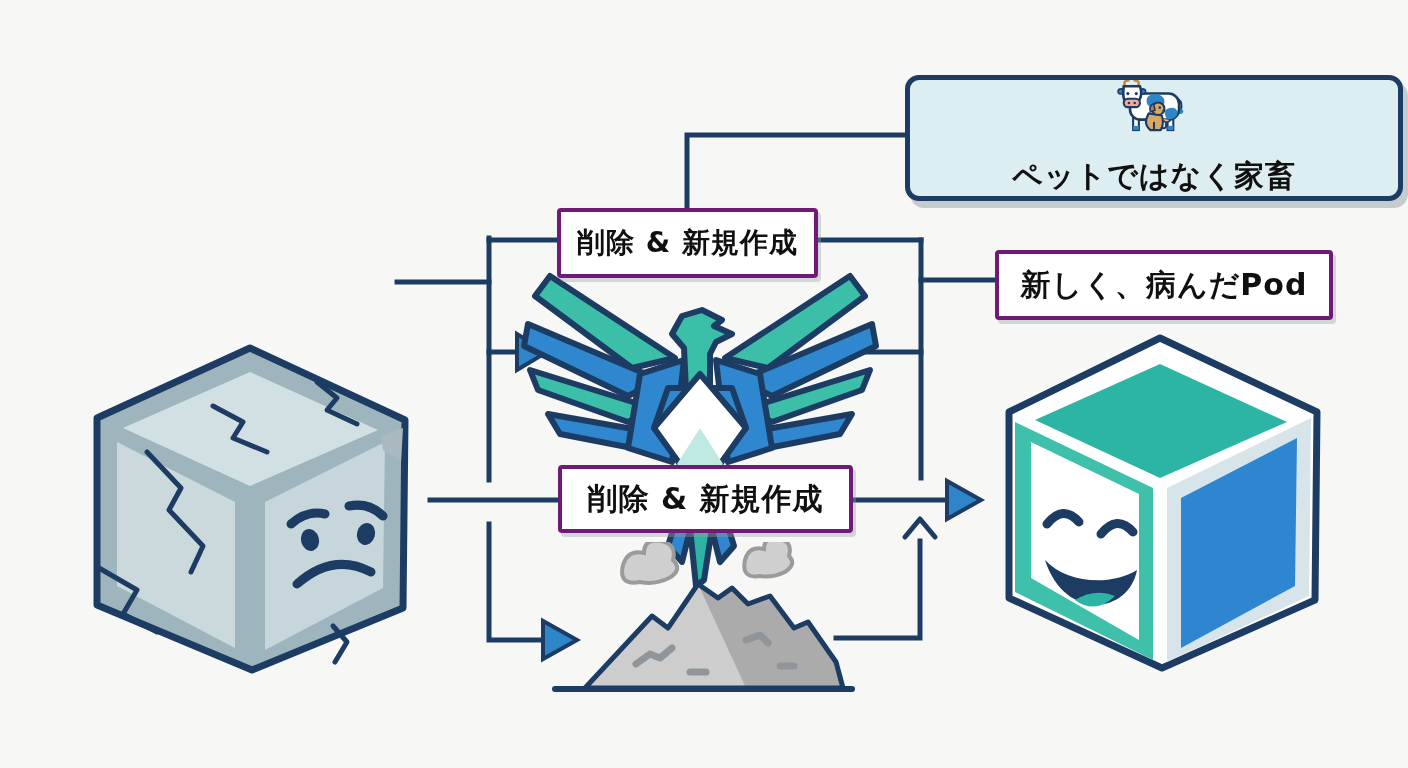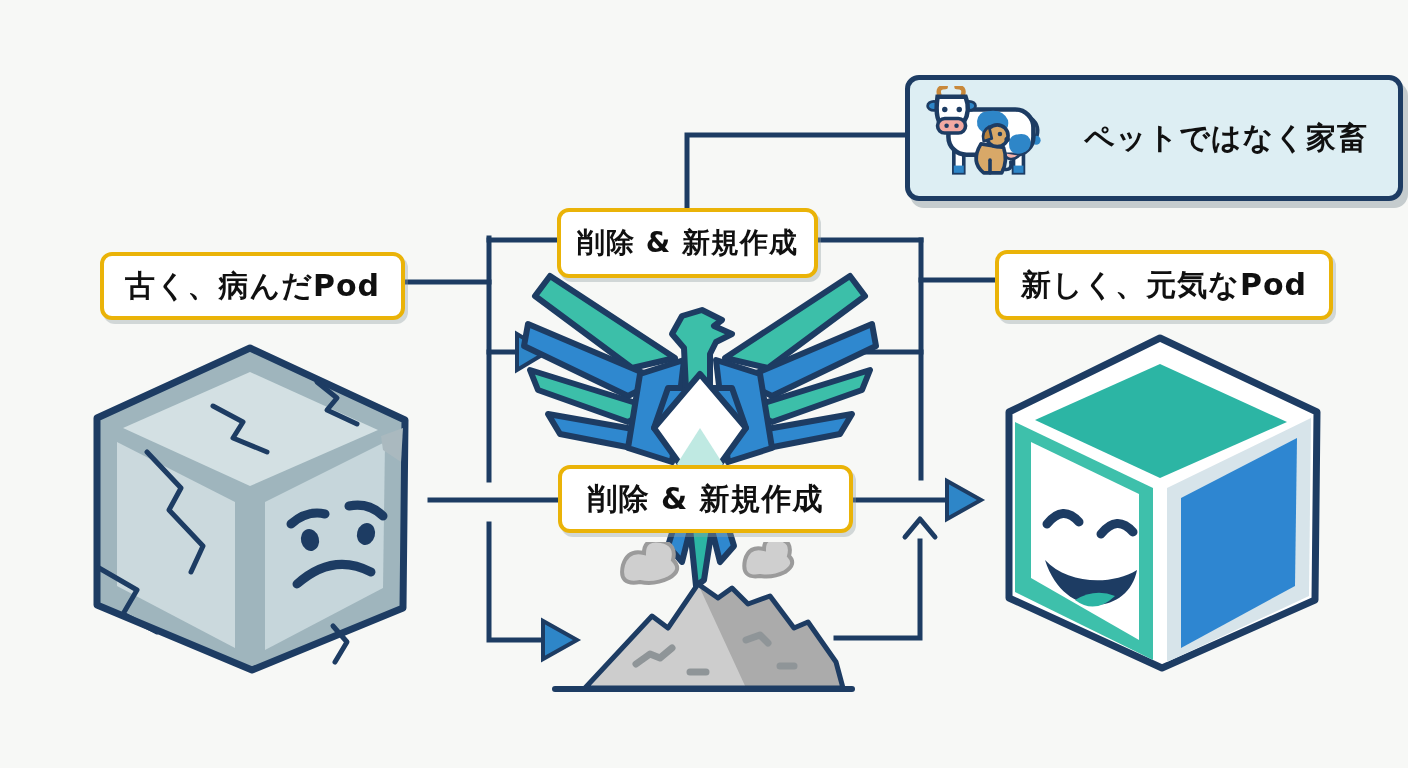--- a/index.html
+++ b/index.html
@@ -5,30 +5,30 @@
   html,body{margin:0;padding:0;background:#e8eaea;}
   .stage{
     position:relative;width:1408px;height:768px;overflow:hidden;
     background:#f7f8f6;
     font-family:"DejaVu Sans","Liberation Sans",sans-serif;
   }
   .abs{position:absolute;}
   svg{display:block;}
   .label{
     position:absolute;display:flex;align-items:center;justify-content:center;
-    background:#ffffff;border:4px solid #eab308;border-radius:12px;
+    background:#ffffff;border:4px solid #701a75;border-radius:4px;
     font-weight:bold;color:#101010;
     box-shadow:3px 4px 0 rgba(148,160,166,.38);
     letter-spacing:1px;white-space:nowrap;
   }
   .callout{
     position:absolute;display:flex;align-items:center;gap:16px;
     background:#ddeef3;border:5px solid #1d3c63;border-radius:14px;
     box-shadow:5px 7px 0 rgba(148,160,166,.5);
-    padding:0 16px;box-sizing:border-box;
+    padding:0 16px;box-sizing:border-box;flex-direction:column;
   }
   .callout-text{
     flex:1;text-align:center;font-weight:bold;color:#101010;
     font-size:30px;line-height:40px;letter-spacing:1px;white-space:nowrap;
   }
   .crack{stroke:#1d3c63;stroke-width:5;fill:none;stroke-linecap:round;stroke-linejoin:round;}
   .brow{stroke:#1d3c63;stroke-width:9;fill:none;stroke-linecap:round;}
   .frown{stroke:#1d3c63;stroke-width:9;fill:none;stroke-linecap:round;}
   .eye{stroke:#1d3c63;stroke-width:9;fill:none;stroke-linecap:round;}
   .tex{stroke:#8f9598;stroke-width:7;fill:none;stroke-linecap:round;stroke-linejoin:round;}
@@ -139,34 +139,31 @@
       <polygon points="36,112 144,164 144,310 36,248" fill="#ffffff"></polygon>
       <polygon points="172,158 316,88 314,266 172,332" fill="#d7e4ea"></polygon>
       <polygon points="186,168 302,108 300,256 186,318" fill="#2e86d1"></polygon>
       <path class="eye" d="M52,194 Q68,174 84,192"></path>
       <path class="eye" d="M106,204 Q122,184 138,202"></path>
       <path d="M50,230 C72,254 116,256 142,240 C134,284 70,292 50,230 Z" fill="#1d3c63"></path>
       <path d="M80,270 Q100,285 120,266 Q100,258 80,270 Z" fill="#2cb5a4"></path>
     </svg>
   </div>
 
-  <div class="label" style="left:100px;top:252px;width:297px;height:60px;font-size:30px;z-index:5">
-    <span>古く、病んだPod</span>
-  </div>
 
   <div class="label" style="left:557px;top:208px;width:253px;height:62px;font-size:28px;z-index:5">
     <span>削除 &amp; 新規作成</span>
   </div>
 
   <div class="label" style="left:558px;top:465px;width:287px;height:60px;font-size:30px;z-index:5">
     <span>削除 &amp; 新規作成</span>
   </div>
 
   <div class="label" style="left:995px;top:250px;width:330px;height:62px;font-size:30px;z-index:5">
-    <span>新しく、元気なPod</span>
+    <span>新しく、病んだPod</span>
   </div>
 
   <div class="callout" style="left:905px;top:75px;width:498px;height:126px;z-index:5">
     <svg width="128" height="104" viewBox="0 0 140 115">
       <g>
         <path d="M116,36 q10,8 5,22" stroke="#1d3c63" stroke-width="4" fill="none" stroke-linecap="round"></path>
         <circle cx="121" cy="60" r="5" fill="#2e86c8"></circle>
         <rect x="30" y="72" width="11" height="24" fill="#ffffff" stroke="#1d3c63" stroke-width="4"></rect>
         <rect x="96" y="72" width="11" height="24" fill="#ffffff" stroke="#1d3c63" stroke-width="4"></rect>
         <rect x="30" y="88" width="11" height="8" fill="#2e86c8"></rect>

